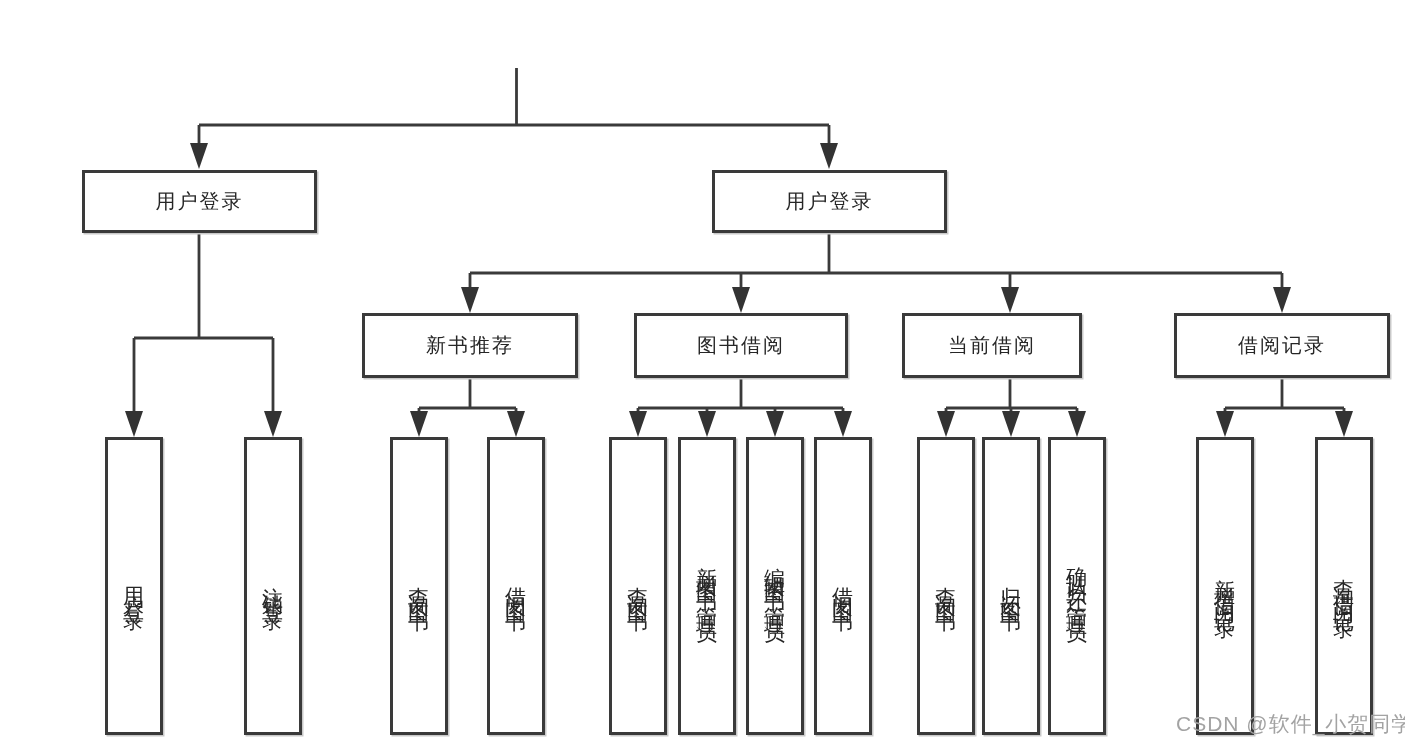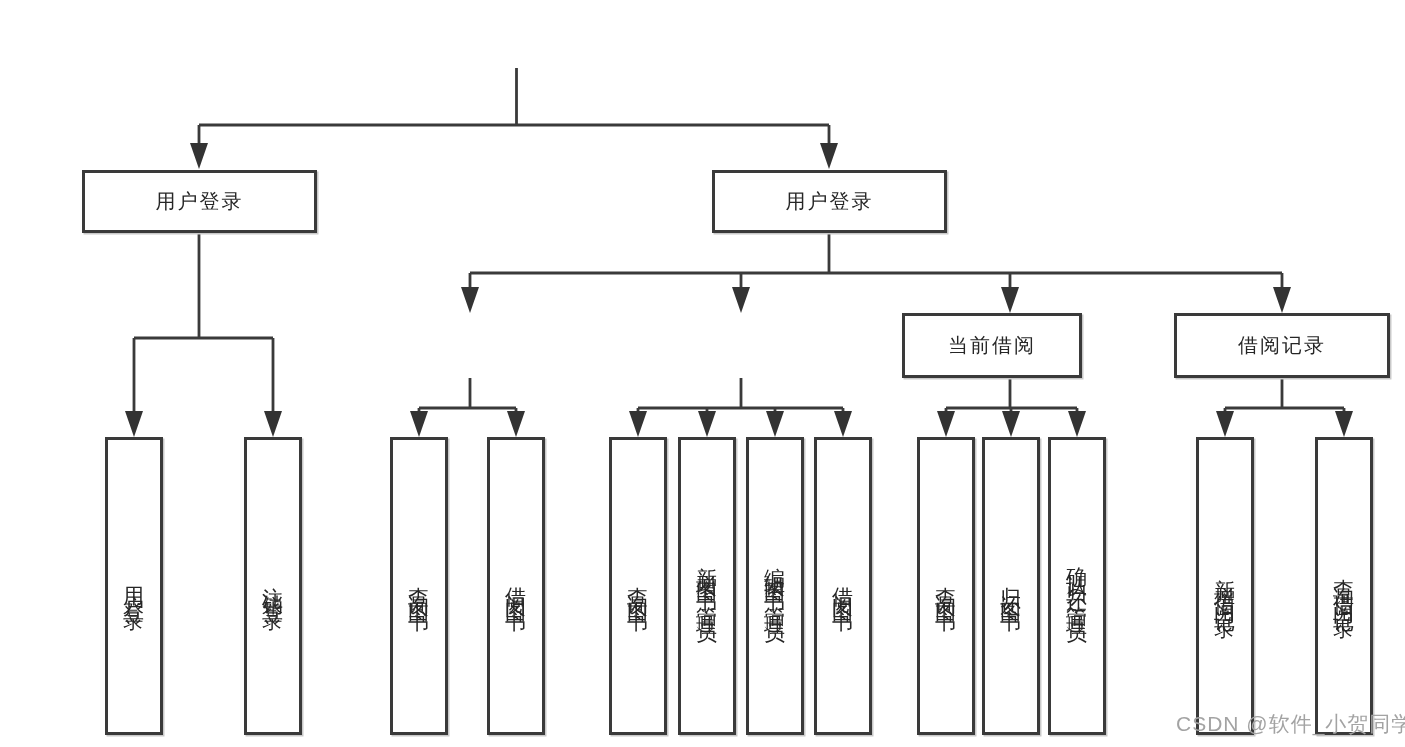--- a/index.html
+++ b/index.html
@@ -127,20 +127,26 @@
   </svg>
 
 
   <div class="node h n-login">
     <span>用户登录</span>
   </div>
   <div class="node h n-bookmgmt">
     <span>用户登录</span>
   </div>
 
+  <div class="node h n-newrec">
+    <span>新书推荐</span>
+  </div>
+  <div class="node h n-borrow">
+    <span>图书借阅</span>
+  </div>
   <div class="node h n-current">
     <span>当前借阅</span>
   </div>
   <div class="node h n-records">
     <span>借阅记录</span>
   </div>
 
   <div class="node v leaf l-1">
     <span>用户登录</span>
   </div>

